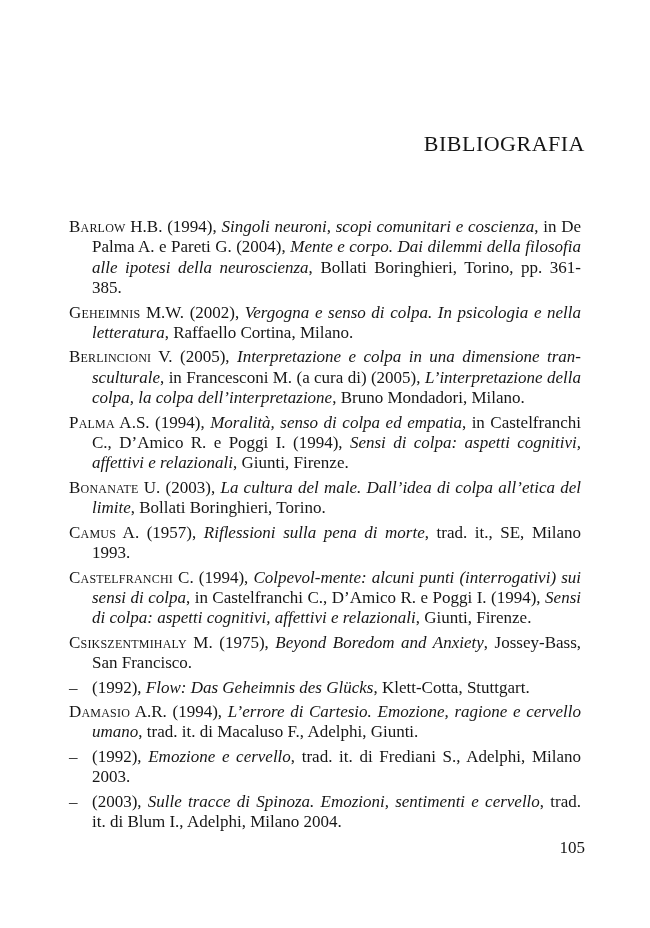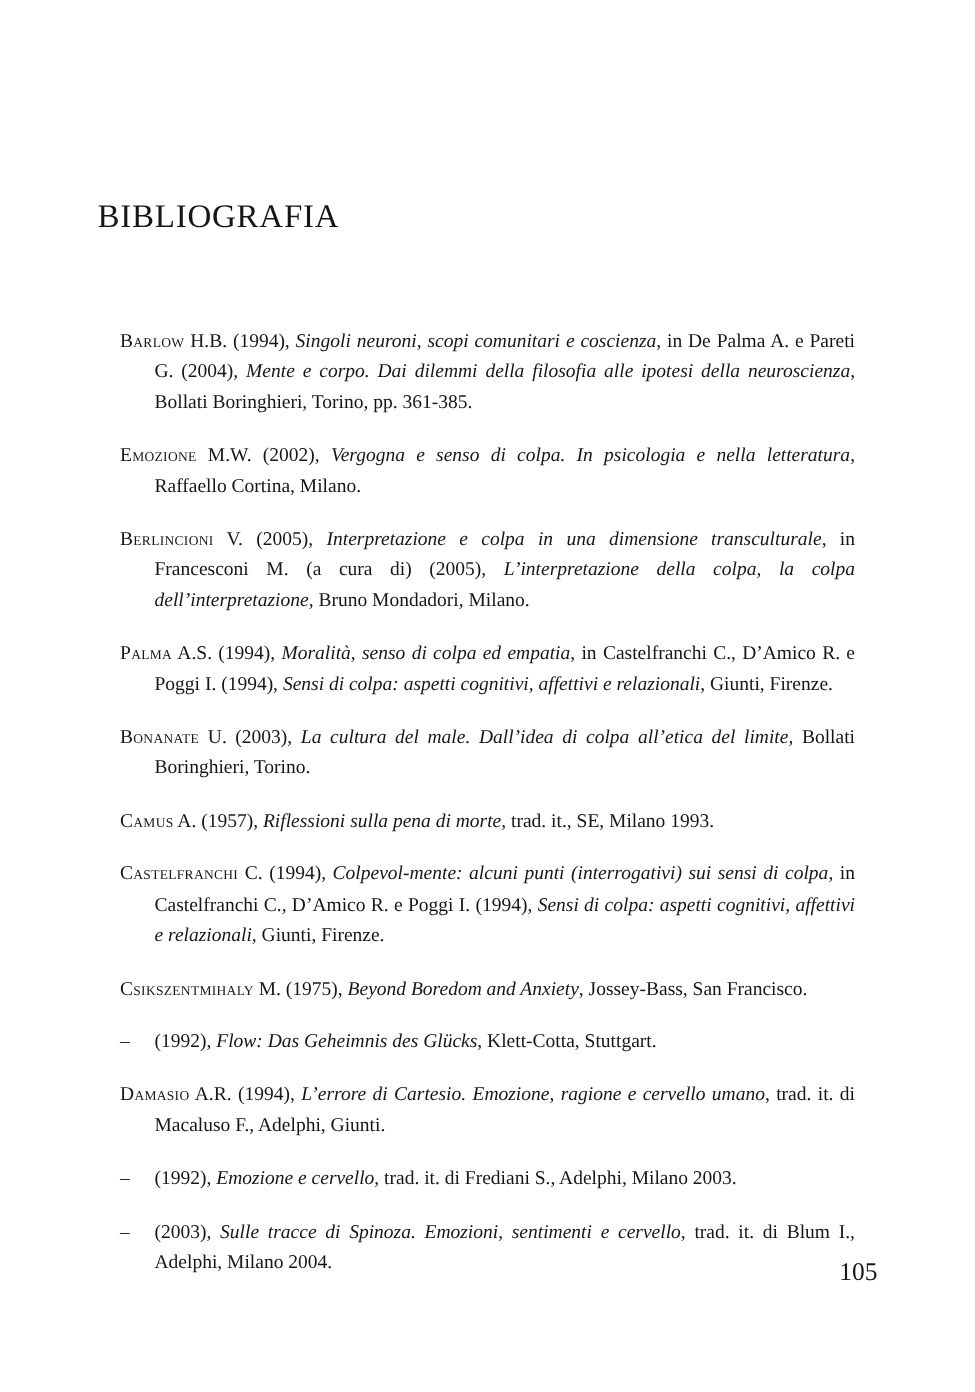--- a/index.html
+++ b/index.html
@@ -19,30 +19,30 @@
   .content {
     position: absolute;
     left: 65px;
     top: 131px;
     width: 520px;
   }
   .title {
     font-size: 22px;
     font-weight: normal;
     letter-spacing: 0.5px;
-    text-align: left;
+    text-align: right;
     margin: 0 0 61px 0;
     line-height: 25px;
   }
   .entry {
-    margin: 15px;
+    margin: 4px;
     padding-left: 23px;
     text-indent: -23px;
     text-align: justify;
-    font-size: 13px;
+    font-size: 17px;
     line-height: 20.4px;
     hyphens: manual;
   }
   .rm { font-style: normal; }
   .it { font-style: italic; }
   .sc { font-variant: small-caps; letter-spacing: 0.2px; }
   .dash {
     display: inline-block;
     width: 23px;
     text-indent: 0;
@@ -56,21 +56,21 @@
   }
 </style>
 </head>
 <body>
 
 <div class="page">
   <div class="content">
     <h1 class="title">BIBLIOGRAFIA</h1>
     <div id="entries">
         <p class="entry"><span class="sc">Barlow</span><span class="rm"> H.B. (1994), </span><span class="it">Singoli neuroni, scopi comunitari e coscienza</span><span class="rm">, in De Palma A. e Pareti G. (2004), </span><span class="it">Mente e corpo. Dai dilemmi della filosofia alle ipotesi della neuroscienza</span><span class="rm">, Bollati Boringhieri, Torino, pp. 361-385.</span></p>
-        <p class="entry"><span class="sc">Emozione</span><span class="rm"> M.W. (2002), </span><span class="it">Vergogna e senso di colpa. In psicologia e nella letteratura</span><span class="rm">, Raffaello Cortina, Milano.</span></p>
+        <p class="entry"><span class="sc">Geheimnis</span><span class="rm"> M.W. (2002), </span><span class="it">Vergogna e senso di colpa. In psicologia e nella letteratura</span><span class="rm">, Raffaello Cortina, Milano.</span></p>
         <p class="entry"><span class="sc">Berlincioni</span><span class="rm"> V. (2005), </span><span class="it">Interpretazione e colpa in una dimensione tran­sculturale</span><span class="rm">, in Francesconi M. (a cura di) (2005), </span><span class="it">L’interpretazione della colpa, la colpa dell’interpretazione</span><span class="rm">, Bruno Mondadori, Milano.</span></p>
         <p class="entry"><span class="sc">Palma</span><span class="rm"> A.S. (1994), </span><span class="it">Moralità, senso di colpa ed empatia</span><span class="rm">, in Castelfranchi C., D’Amico R. e Poggi I. (1994), </span><span class="it">Sensi di colpa: aspetti cognitivi, affettivi e relazionali</span><span class="rm">, Giunti, Firenze.</span></p>
         <p class="entry"><span class="sc">Bonanate</span><span class="rm"> U. (2003), </span><span class="it">La cultura del male. Dall’idea di colpa all’etica del limite</span><span class="rm">, Bollati Boringhieri, Torino.</span></p>
         <p class="entry"><span class="sc">Camus</span><span class="rm"> A. (1957), </span><span class="it">Riflessioni sulla pena di morte</span><span class="rm">, trad. it., SE, Milano 1993.</span></p>
         <p class="entry"><span class="sc">Castelfranchi</span><span class="rm"> C. (1994), </span><span class="it">Colpevol-mente: alcuni punti (interrogativi) sui sensi di colpa</span><span class="rm">, in Castelfranchi C., D’Amico R. e Poggi I. (1994), </span><span class="it">Sensi di colpa: aspetti cognitivi, affettivi e relazionali</span><span class="rm">, Giunti, Firen­ze.</span></p>
         <p class="entry"><span class="sc">Csikszentmihaly</span><span class="rm"> M. (1975), </span><span class="it">Beyond Boredom and Anxiety</span><span class="rm">, Jossey-Bass, San Francisco.</span></p>
         <p class="entry"><span class="dash">–</span><span class="rm">(1992), </span><span class="it">Flow: Das Geheimnis des Glücks</span><span class="rm">, Klett-Cotta, Stuttgart.</span></p>
         <p class="entry"><span class="sc">Damasio</span><span class="rm"> A.R. (1994), </span><span class="it">L’errore di Cartesio. Emozione, ragione e cervello umano</span><span class="rm">, trad. it. di Macaluso F., Adelphi, Giunti.</span></p>
         <p class="entry"><span class="dash">–</span><span class="rm">(1992), </span><span class="it">Emozione e cervello</span><span class="rm">, trad. it. di Frediani S., Adelphi, Milano 2003.</span></p>
         <p class="entry"><span class="dash">–</span><span class="rm">(2003), </span><span class="it">Sulle tracce di Spinoza. Emozioni, sentimenti e cervello</span><span class="rm">, trad. it. di Blum I., Adelphi, Milano 2004.</span></p>

